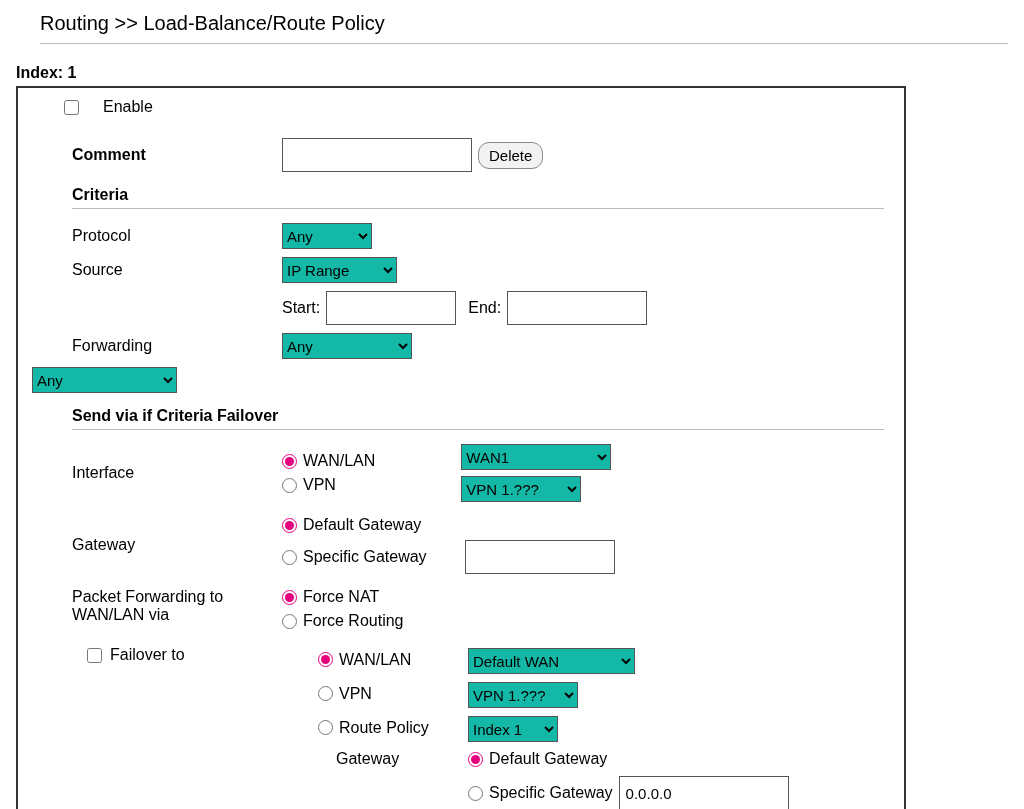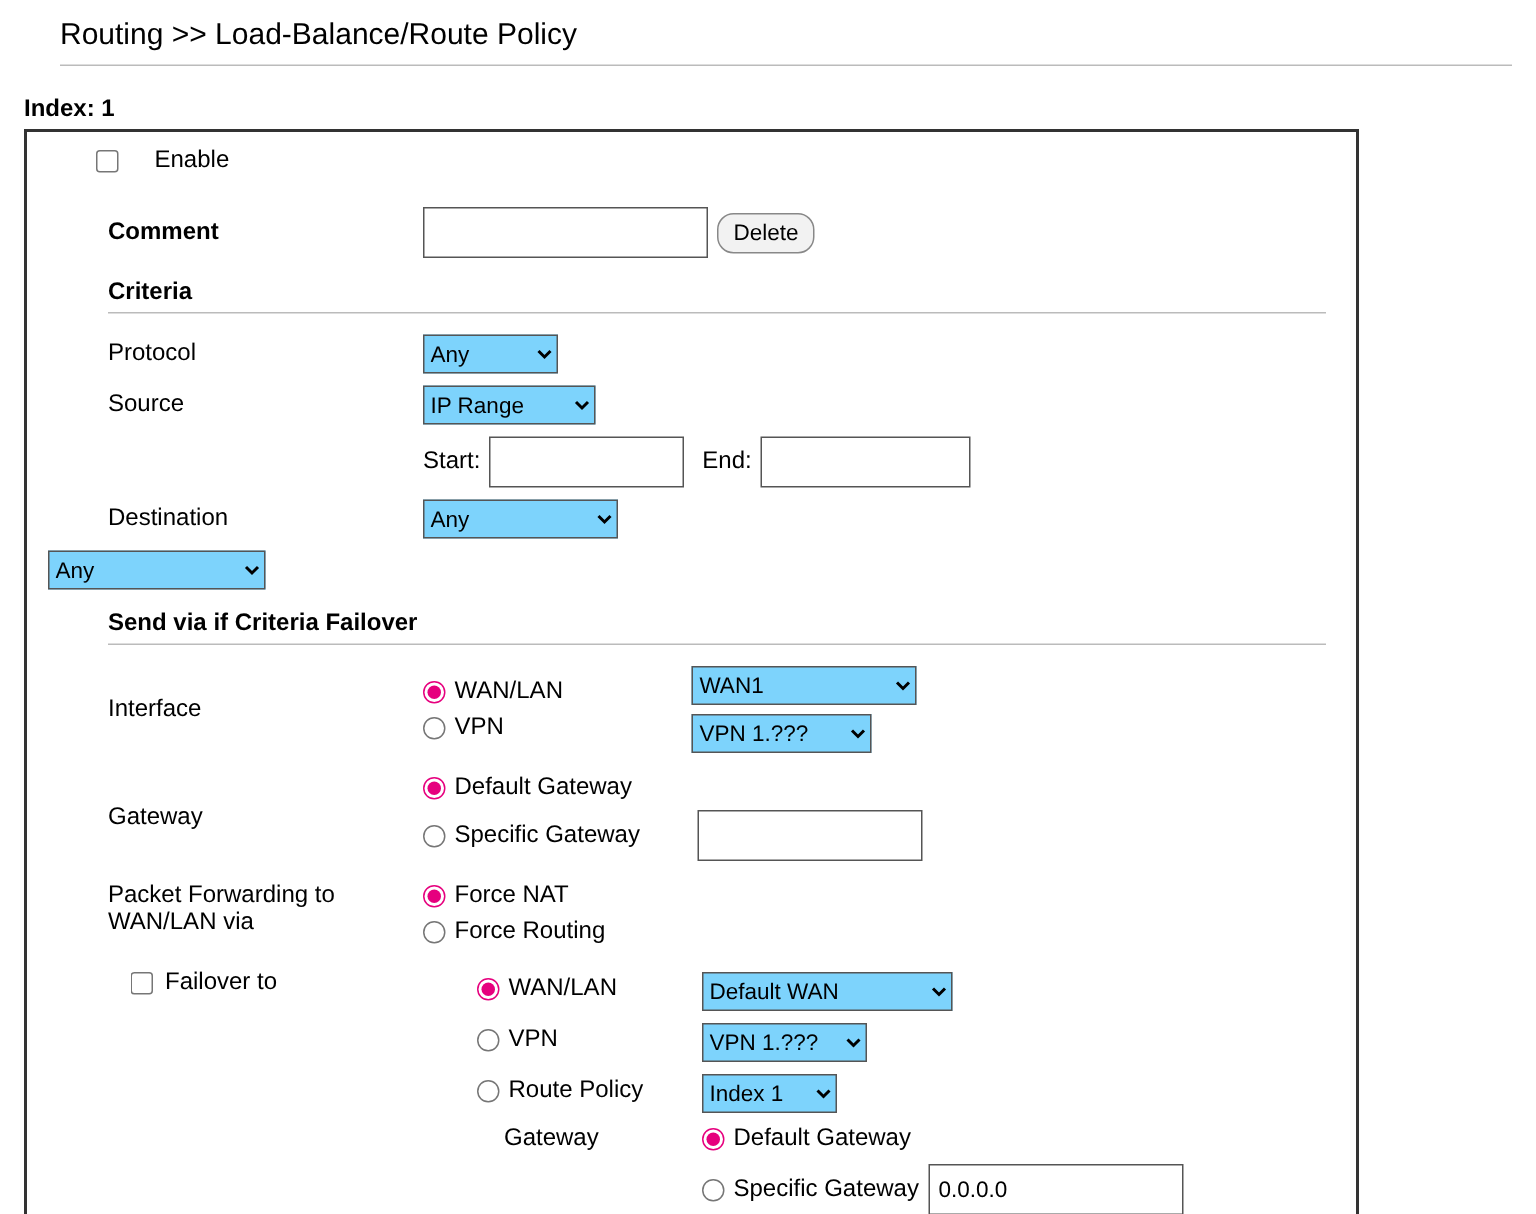--- a/index.html
+++ b/index.html
@@ -68,21 +68,21 @@
   input[type="text"] {
     border: 1px solid #555;
     height: 34px;
     padding: 14px 6px;
     font-size: 15px;
   }
   select {
     border: 1px solid #555;
     height: 26px;
     font-size: 15px;
-    background: #7dd3fc;
+    background: #14b8a6;
   }
   button {
     border: 1px solid #888;
     background: #f2f2f2;
     padding: 4px 10px;
     font-size: 15px;
     border-radius: 11px;
     cursor: pointer;
   }
   label.radio, label.chk {
@@ -194,21 +194,21 @@
     <div class="col-label"></div>
     <div class="col-ctrl">
       <span>Start:</span>
       <input type="text" class="w-start" value="" style="">
       <span style="margin-left:6px;">End:</span>
       <input type="text" class="w-end" value="" style="">
     </div>
   </div>
 
   <div class="row">
-    <div class="col-label">Destination</div>
+    <div class="col-label">Forwarding</div>
     <div class="col-ctrl">
       <select style="width:130px;">
         <option>Any</option>
       </select>
     </div>
   </div>
 
   <div class="row">
     <div class="col-ctrl">
       <select style="width:145px;">

